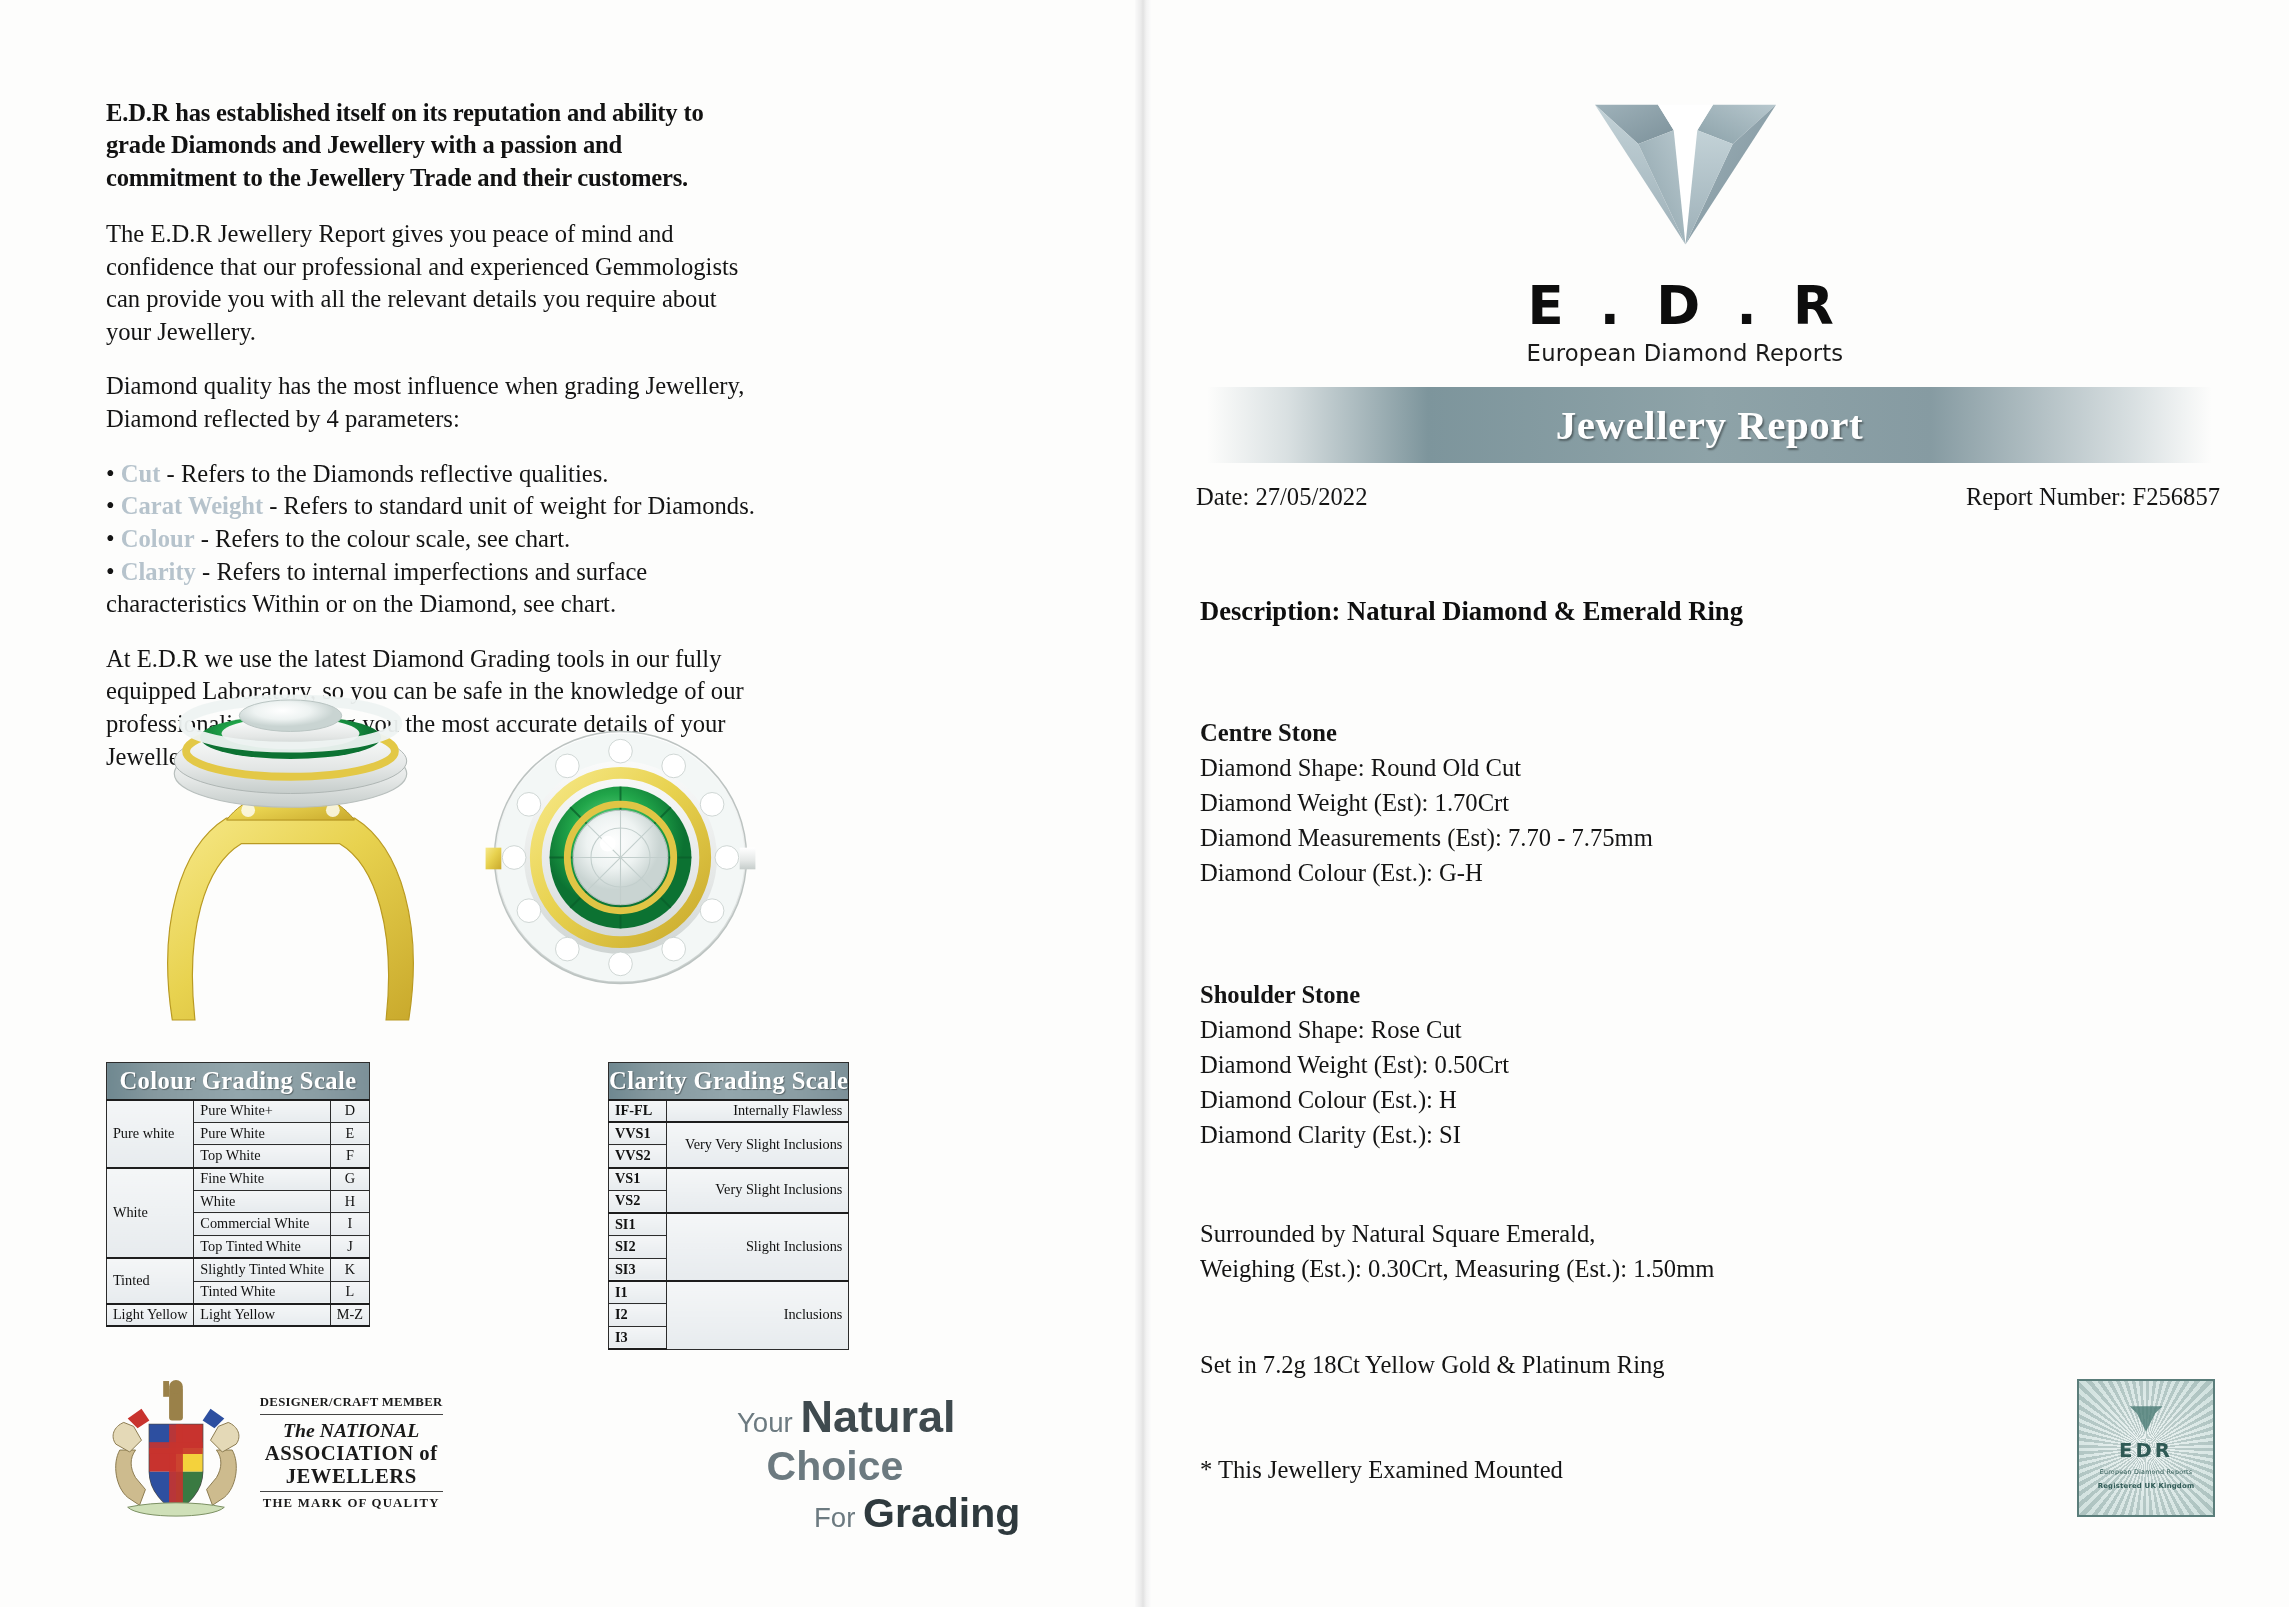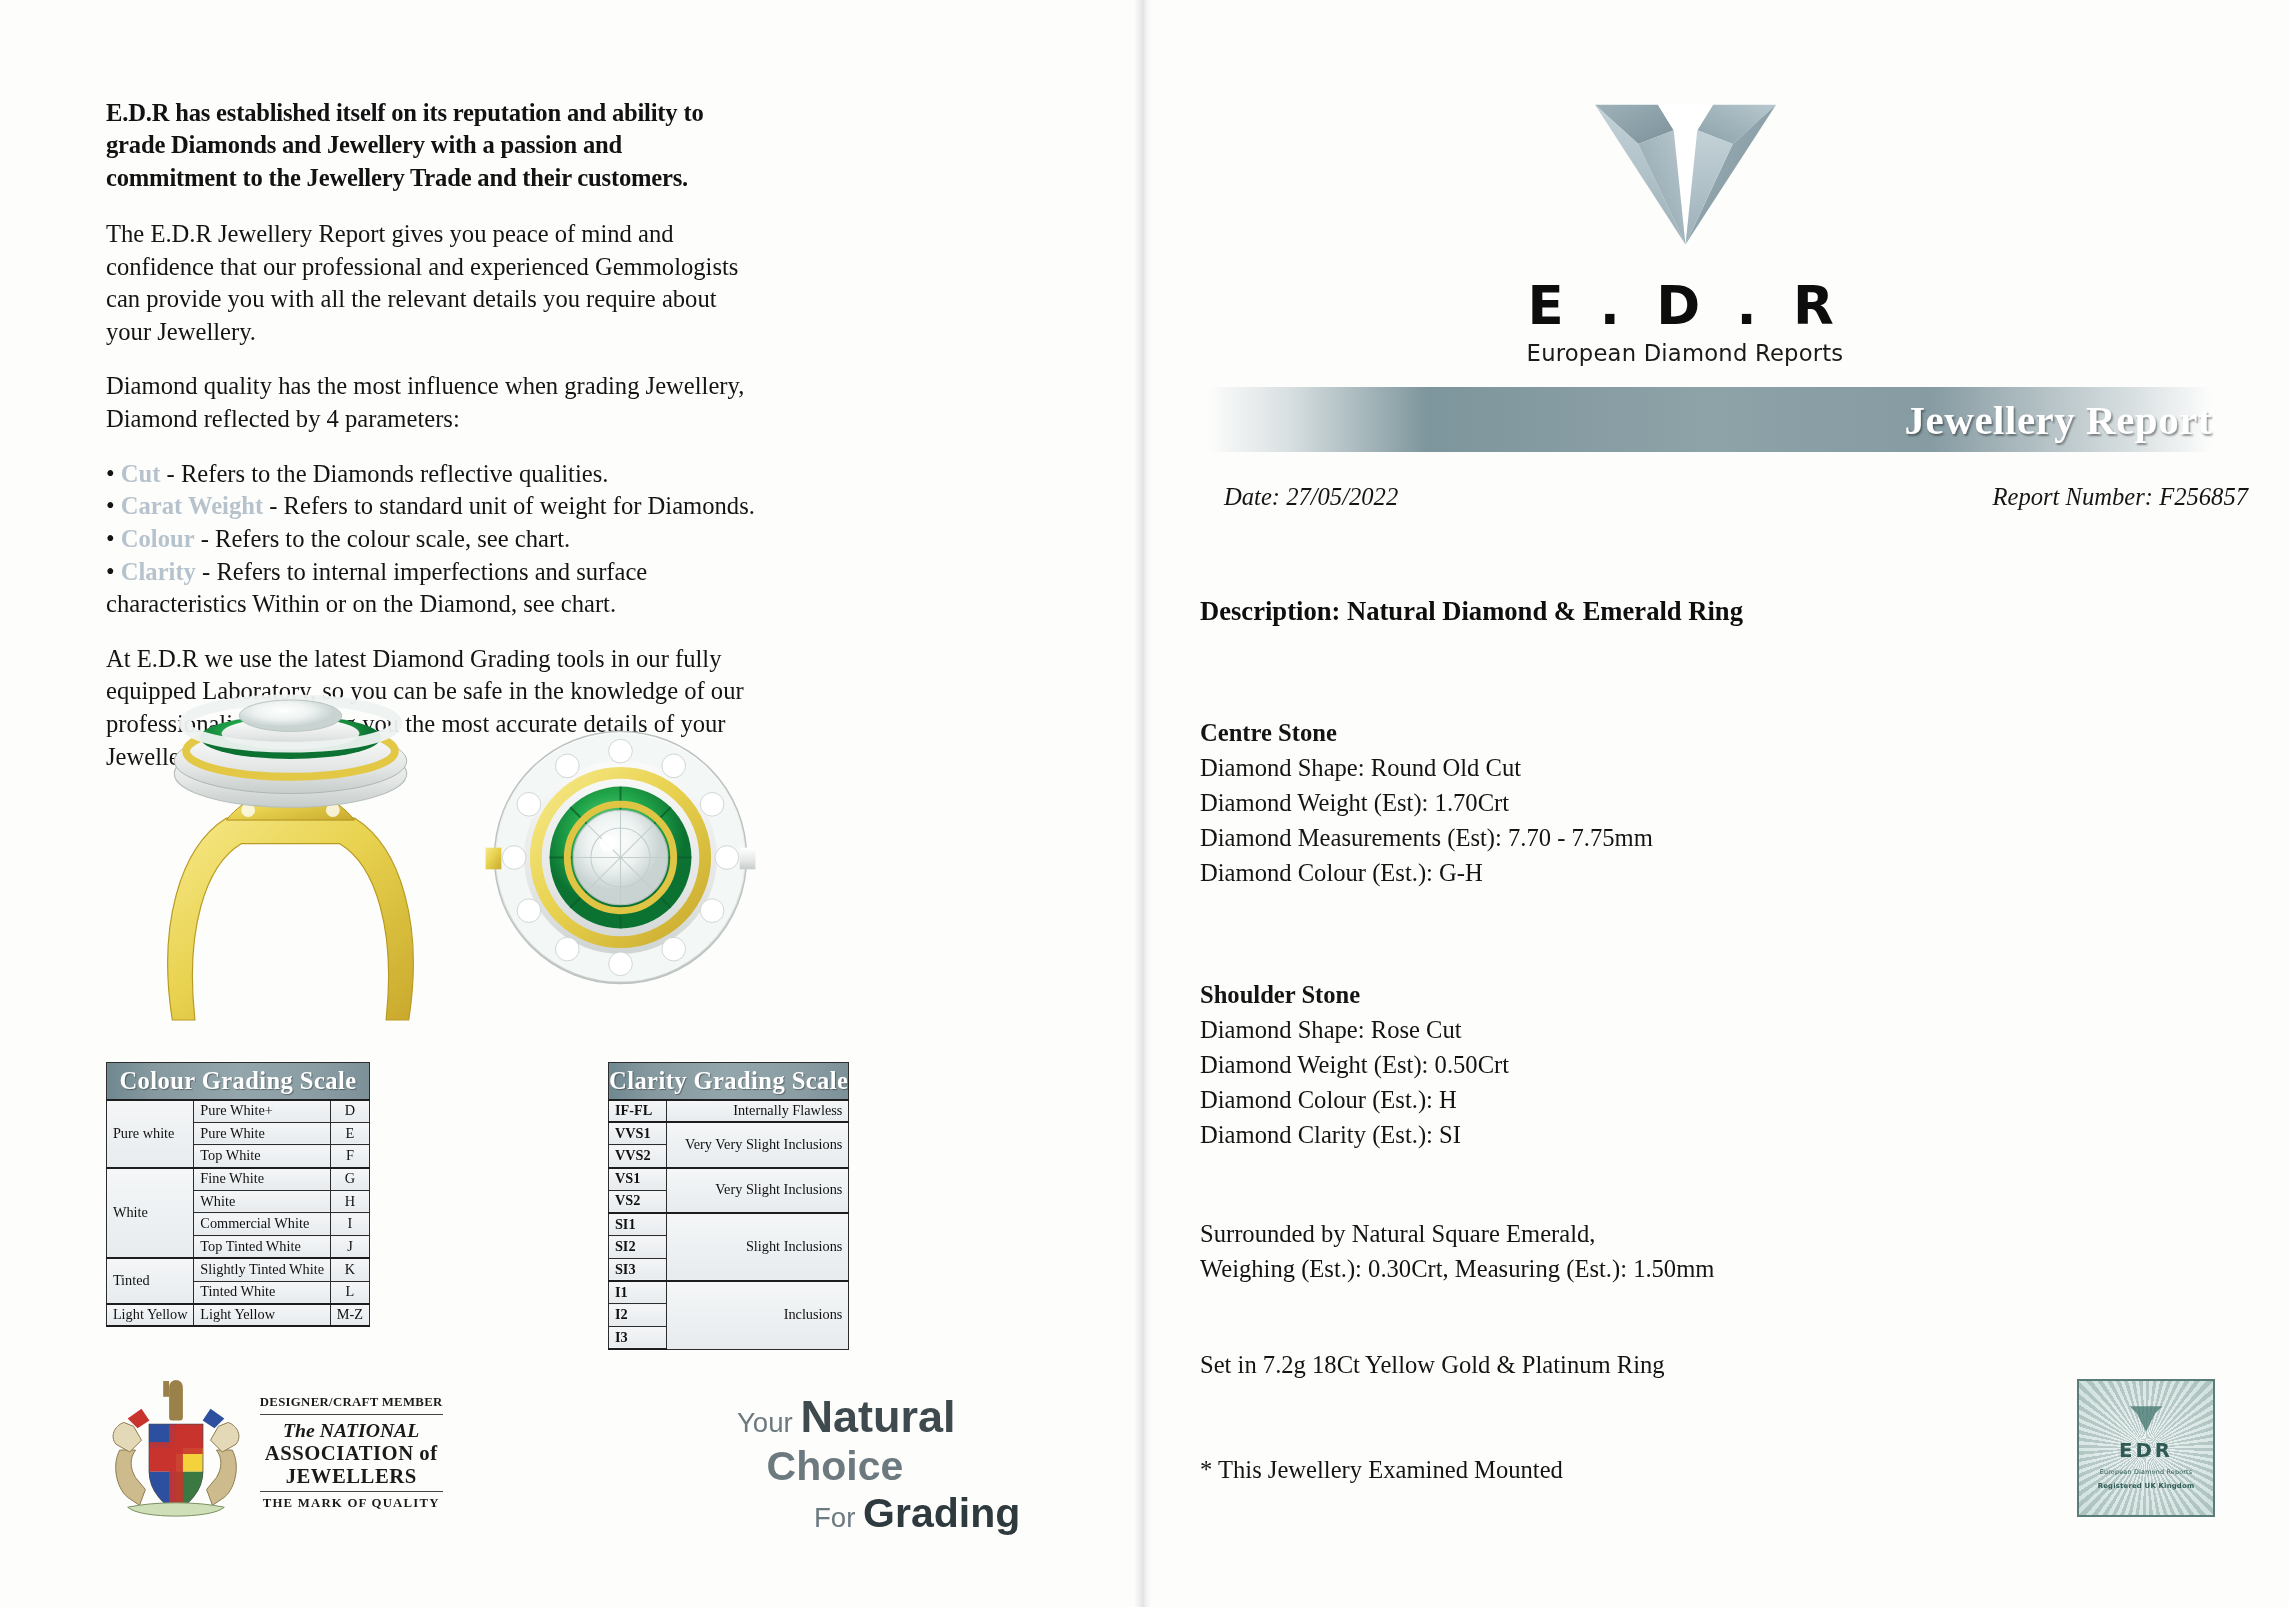--- a/index.html
+++ b/index.html
@@ -98,40 +98,40 @@
   .logo-edr {
     font-family:"DejaVu Sans", sans-serif;
     font-size:53px; font-weight:bold; letter-spacing:8.9px;
     color:#0d0d0d; margin-top:5.9px;
   }
   .logo-sub {
     font-family:"DejaVu Sans", sans-serif;
     font-size:22.7px; color:#1a1a1a; letter-spacing:0.2px; margin-top:3.9px;
   }
   .banner {
-    position:absolute; left:1207px; top:387px; width:1005px; height:65px;
+    position:absolute; left:1207px; top:387px; width:1005px; height:76px;
     background:linear-gradient(to right,
       rgba(255,255,255,0) 0%,
       rgba(150,170,176,.35) 8%,
       #7d959c 22%,
       #8ea3a8 50%,
       #869ba2 72%,
       rgba(160,178,184,.4) 92%,
       rgba(255,255,255,0) 100%);
-    display:flex; align-items:center; justify-content:flex-end;
+    display:flex; align-items:center; justify-content:center;
   }
   .banner-title {
     color:#fff; font-size:41px; font-weight:bold;
     text-shadow:1.5px 1.5px 2px rgba(0,0,0,.4);
     letter-spacing:0.5px;
   }
   .meta-row {
-    position:absolute; left:1224px; top:483px; width:1024px;
+    position:absolute; left:1196px; top:483px; width:1024px;
     display:flex; justify-content:space-between;
-    font-size:24.6px; color:#151515;font-style:italic;
+    font-size:24.6px; color:#151515;
   }
   .desc-line {
     position:absolute; left:1200px; top:596px;
     font-size:26.6px; font-weight:bold; color:#0e0e0e;
   }
   .spec { position:absolute; left:1200px; font-size:24.6px; color:#141414; line-height:1.42; }
   .spec-head { font-weight:bold; }
   .block-centre   { top:716px; }
   .block-shoulder { top:978px; }
   .block-emerald  { top:1217px; }

